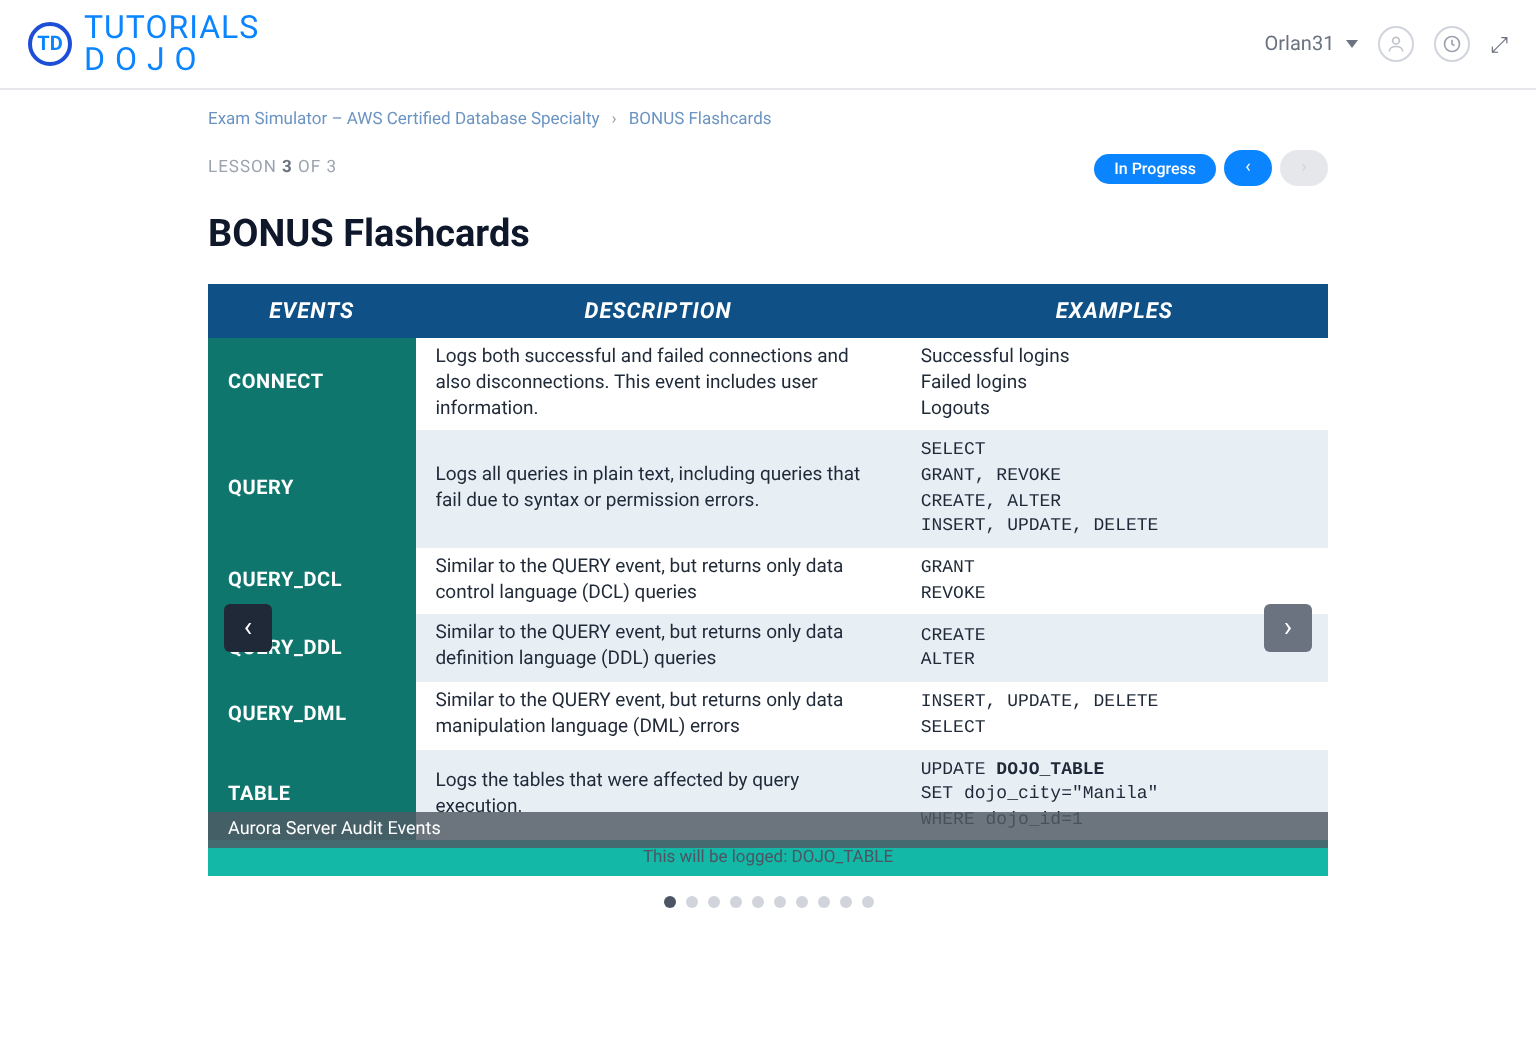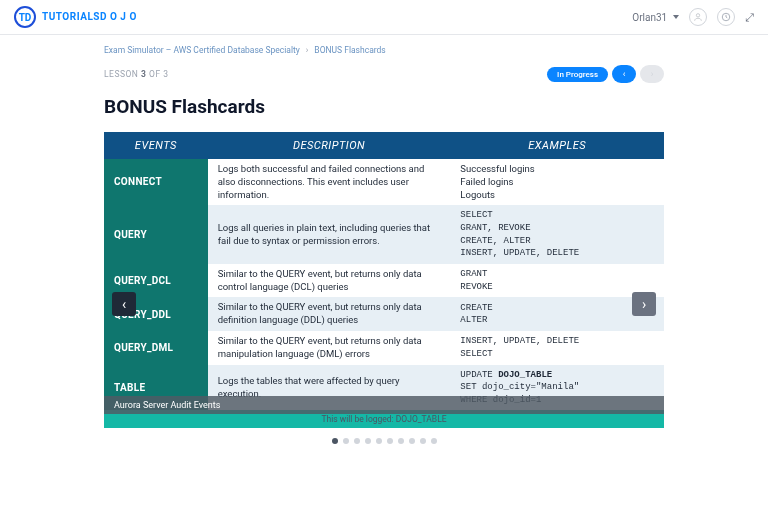--- a/index.html
+++ b/index.html
@@ -1,20 +1,20 @@
 <!DOCTYPE html>
 <html><head>
 <meta charset="utf-8">
 <style>
   * { box-sizing: border-box; margin: 0; padding: 0; }
   body { font-family: -apple-system, BlinkMacSystemFont, "Segoe UI", Roboto, Arial, sans-serif; background: #fff; font-size: 12px; color: #333; }
   .header-bar { display: flex; justify-content: space-between; align-items: center; padding: 6px 14px; border-bottom: 1px solid #e5e7eb; }
   .brand { display: flex; align-items: center; gap: 6px; }
   .brand-icon { width: 22px; height: 22px; border: 2px solid #1d4ed8; border-radius: 50%; display: flex; align-items: center; justify-content: center; font-size: 10px; font-weight: 700; color: #0a84ff; }
-  .brand-text { display: flex; flex-direction: row; line-height: 1; font-weight: 700; color: #0a84ff; font-size: 10px; letter-spacing: 0.5px; }
+  .brand-text { display: flex; flex-direction: column; line-height: 1; font-weight: 400; color: #0a84ff; font-size: 16px; letter-spacing: 0.5px; }
   .header-right { display: flex; align-items: center; gap: 10px; color: #6b7280; font-size: 10px; }
   .header-right .user { display: flex; align-items: center; gap: 3px; cursor: pointer; }
   .header-ico { width: 18px; height: 18px; border: 1px solid #d1d5db; border-radius: 50%; display: flex; align-items: center; justify-content: center; color: #9ca3af; font-size: 10px; }
   .container { max-width: 560px; margin: 0 auto; padding: 8px 0 24px; }
   .breadcrumbs { font-size: 8.5px; color: #7aa6d6; display: flex; gap: 6px; align-items: center; padding: 2px 0 10px; }
   .breadcrumbs a { color: #6b94c2; text-decoration: none; }
   .breadcrumbs .sep { color: #9ca3af; }
   .lesson-row { display: flex; justify-content: space-between; align-items: center; padding-bottom: 12px; }
   .lesson-label { font-size: 8.5px; color: #9ca3af; letter-spacing: 0.5px; }
   .lesson-label strong { color: #6b7280; }
@@ -24,21 +24,21 @@
   .nav-pill.disabled { background: #e5e7eb; color: #d1d5db; }
   .page-title { font-size: 19px; font-weight: 700; color: #0f172a; margin-bottom: 14px; }
   .slide-wrap { position: relative; }
   .slide-nav { position: absolute; top: 160px; width: 24px; height: 24px; display: flex; align-items: center; justify-content: center; color: #fff; border-radius: 3px; font-size: 14px; cursor: pointer; }
   .slide-nav.prev { left: 8px; background: #1f2937; }
   .slide-nav.next { right: 8px; background: #6b7280; }
   table { width: 100%; border-collapse: collapse; table-layout: fixed; }
   col.c-ev { width: 100px; }
   col.c-de { width: 234px; }
   col.c-ex { width: 206px; }
-  thead th { background: #0f5186; color: #fff; font-weight: 400; font-size: 11px; padding: 7px 6px; text-align: center; font-style: italic; letter-spacing: 0.5px; }
+  thead th { background: #0f5186; color: #fff; font-weight: 700; font-size: 11px; padding: 7px 6px; text-align: center; font-style: italic; letter-spacing: 0.5px; }
   tbody td { padding: 4px 10px; font-size: 9.5px; text-align: left; vertical-align: middle; line-height: 1.35; }
   tbody td.ev { background: #0f766e; color: #fff; font-weight: 700; font-size: 10px; letter-spacing: 0.3px; }
   tbody tr.odd td.desc, tbody tr.odd td.ex { background: #fff; }
   tbody tr.even td.desc, tbody tr.even td.ex { background: #e7eff5; }
   tbody td.desc { color: #1f2937; }
   tbody td.ex { color: #1f2937; }
   .mono { font-family: "Courier New", monospace; font-size: 9px; line-height: 1.4; }
   .mono b { font-weight: 700; }
   .caption-bar { position: absolute; bottom: 14px; left: 0; right: 0; background: rgba(80,90,100,0.82); color: #fff; font-size: 9px; padding: 4px 10px; pointer-events: none; }
   .note-strip { background: #14b8a6; font-size: 8.5px; color: #4b5563; text-align: center; padding: 4px; }

